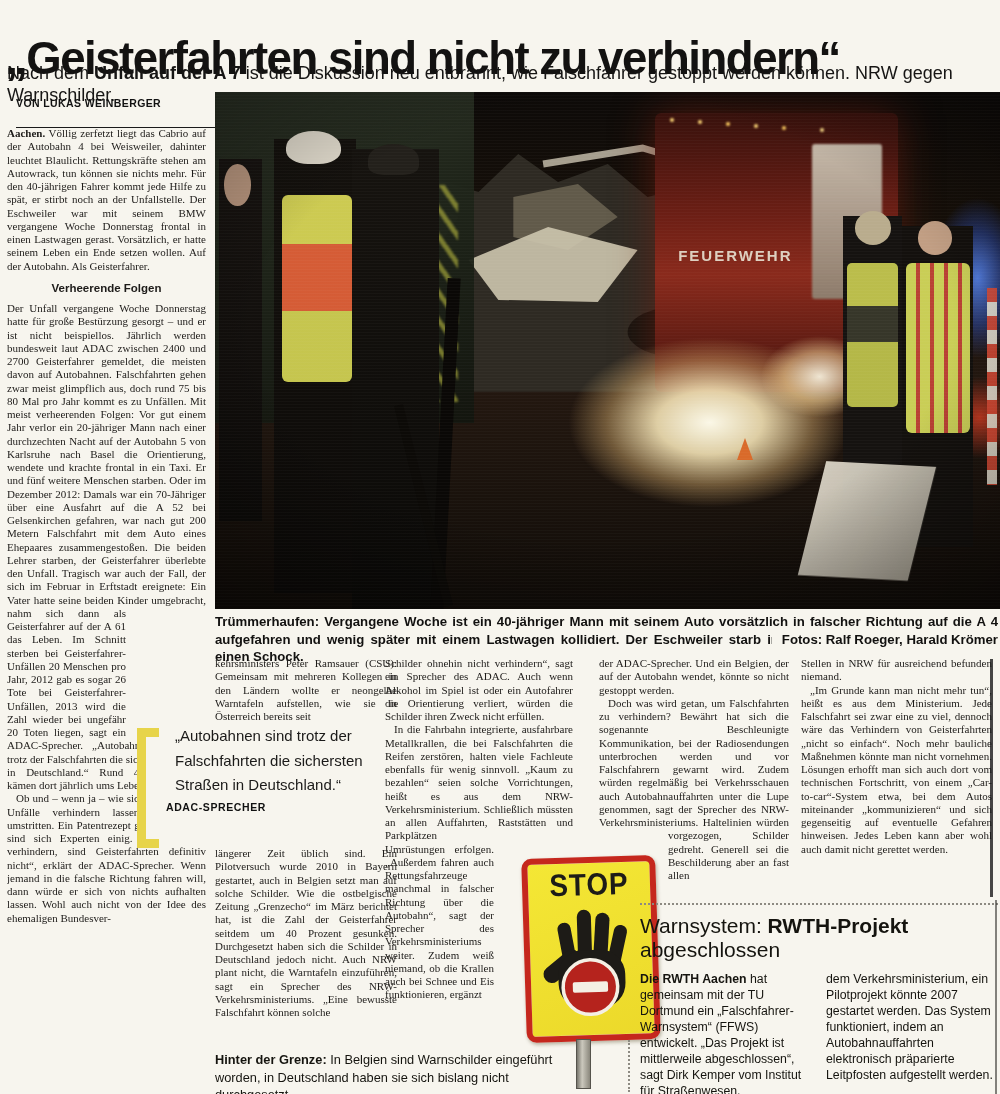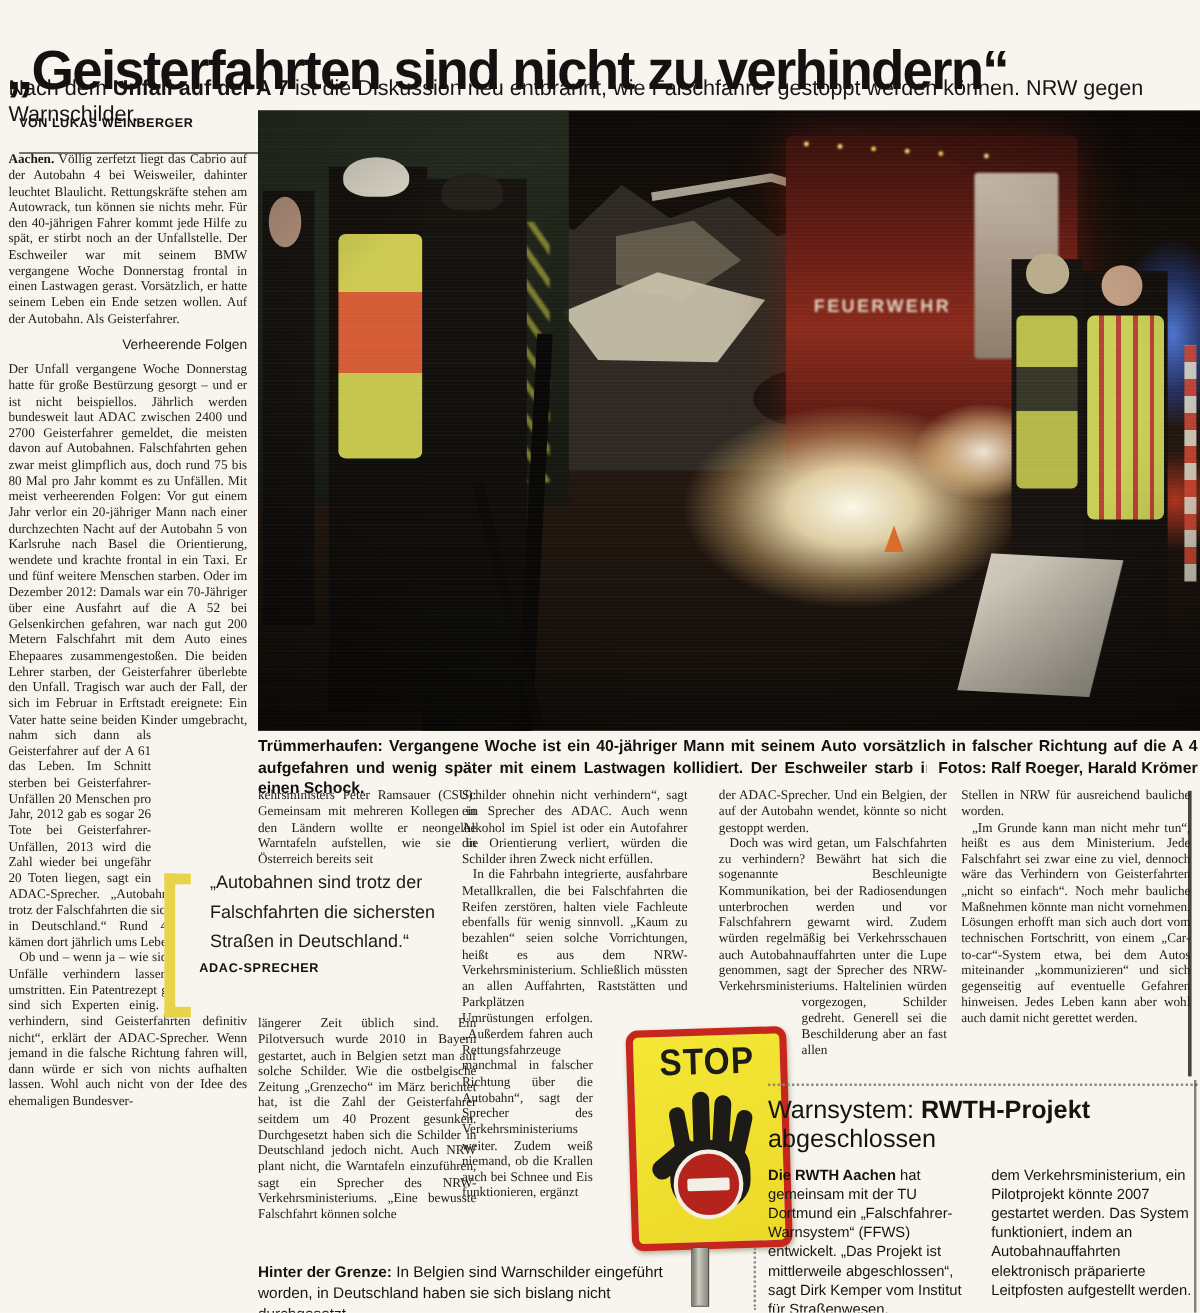--- a/index.html
+++ b/index.html
@@ -19,22 +19,22 @@
   
   .col{position:absolute;font-size:11px;line-height:13.25px;text-align:justify;overflow:hidden;}
   .col p{margin:0;}
   .col p.ind{text-indent:9px;}
   .col1{left:7px;top:127px;width:199px;height:967px;}
   .col2a{left:215px;top:657px;width:182px;height:74px;}
   .col2b{left:215px;top:847px;width:182px;height:196px;}
   .col3{left:385px;top:657px;width:188px;height:390px;}
   .col4{left:599px;top:657px;width:190px;height:243px;}
   .col5{left:801px;top:657px;width:191px;height:243px;}
-  .subhead2{font-family:"Liberation Sans",sans-serif;font-weight:400;font-size:11.5px;
-            margin:9px 0 7px 0 !important;text-align:right;}
+  .subhead2{font-family:"Liberation Sans",sans-serif;font-weight:700;font-size:11.5px;
+            margin:9px 0 7px 0 !important;text-align:center;}
   .sp-quote{float:right;width:74px;height:122px;margin-left:6px;}
   .sp-sign-r{float:right;width:74px;height:158px;margin-left:5px;}
   .sp-sign-l{float:left;width:64px;height:46px;margin-right:5px;}
   
   .pullquote{left:137px;top:724px;width:256px;height:122px;background:#f7f5ee;}
   .pq-bracket{position:absolute;left:0;top:4px;width:13px;height:102px;
               border-left:9px solid #e7d44a;border-top:9px solid #e7d44a;border-bottom:9px solid #e7d44a;}
   .pq-text{margin-left:38px;font-family:"Liberation Sans",sans-serif;font-size:15px;
            line-height:24.5px;color:#1b1a19;}
   .pq-attr{margin-left:29px;margin-top:3px;font-family:"Liberation Sans",sans-serif;
@@ -206,21 +206,21 @@
   <p>Schilder ohnehin nicht verhindern“, sagt ein Sprecher des ADAC. Auch wenn Alkohol im Spiel ist oder ein Autofahrer die Orientierung verliert, würden die Schilder ihren Zweck nicht erfüllen.</p>
   <p class="ind"><span>In die Fahrbahn integrierte, ausfahrbare Metallkrallen, die bei Falschfahrten die Reifen zerstören, halten viele Fachleute ebenfalls für wenig sinnvoll. „Kaum zu bezahlen“ seien solche Vorrichtungen, heißt es aus dem NRW-Verkehrsministerium. Schließlich müssten an allen Auffahrten, Raststätten </span><span class="sp-sign-r"></span><span>und Parkplätzen Umrüstungen erfolgen. „Außerdem fahren auch Rettungsfahrzeuge manchmal in falscher Richtung über die Autobahn“, sagt der Sprecher des Verkehrsministeriums weiter. Zudem weiß niemand, ob die Krallen auch bei Schnee und Eis funktionieren, ergänzt</span></p>
 </div>
 
 <div class="col col4">
   <p>der ADAC-Sprecher. Und ein Belgien, der auf der Autobahn wendet, könnte so nicht gestoppt werden.</p>
   <p class="ind"><span>Doch was wird getan, um Falschfahrten zu verhindern? Bewährt hat sich die sogenannte Beschleunigte Kommunikation, bei der Radiosendungen unterbrochen werden und vor Falschfahrern gewarnt wird. Zudem würden regelmäßig bei Verkehrsschauen auch Autobahnauffahrten unter die Lupe genommen, sagt der Sprecher des NRW-Verkehrsministeriums. Haltelinien würden </span><span class="sp-sign-l"></span><span>vorgezogen, Schilder gedreht. Generell sei die Beschilderung aber an fast allen</span></p>
 </div>
 
 <div class="col col5">
-  <p>Stellen in NRW für ausreichend bauliche worden.</p>
+  <p>Stellen in NRW für ausreichend befunden niemand.</p>
   <p class="ind">„Im Grunde kann man nicht mehr tun“, heißt es aus dem Ministerium. Jede Falschfahrt sei zwar eine zu viel, dennoch wäre das Verhindern von Geisterfahrten „nicht so einfach“. Noch mehr bauliche Maßnehmen könnte man nicht vornehmen. Lösungen erhofft man sich auch dort vom technischen Fortschritt, von einem „Car-to-car“-System etwa, bei dem Autos miteinander „kommunizieren“ und sich gegenseitig auf eventuelle Gefahren hinweisen. Jedes Leben kann aber wohl auch damit nicht gerettet werden.</p>
 </div>
 
 <div class="abs stopsign">
   <div class="stop-word">STOP</div>
   <svg class="handsvg" viewBox="0 0 120 150">
     <g fill="#1d1b17">
       <rect x="26" y="26" width="15" height="58" rx="7" transform="rotate(-9 33 55)"></rect>
       <rect x="45" y="12" width="16" height="66" rx="8"></rect>
       <rect x="64" y="16" width="16" height="62" rx="8" transform="rotate(5 72 47)"></rect>

